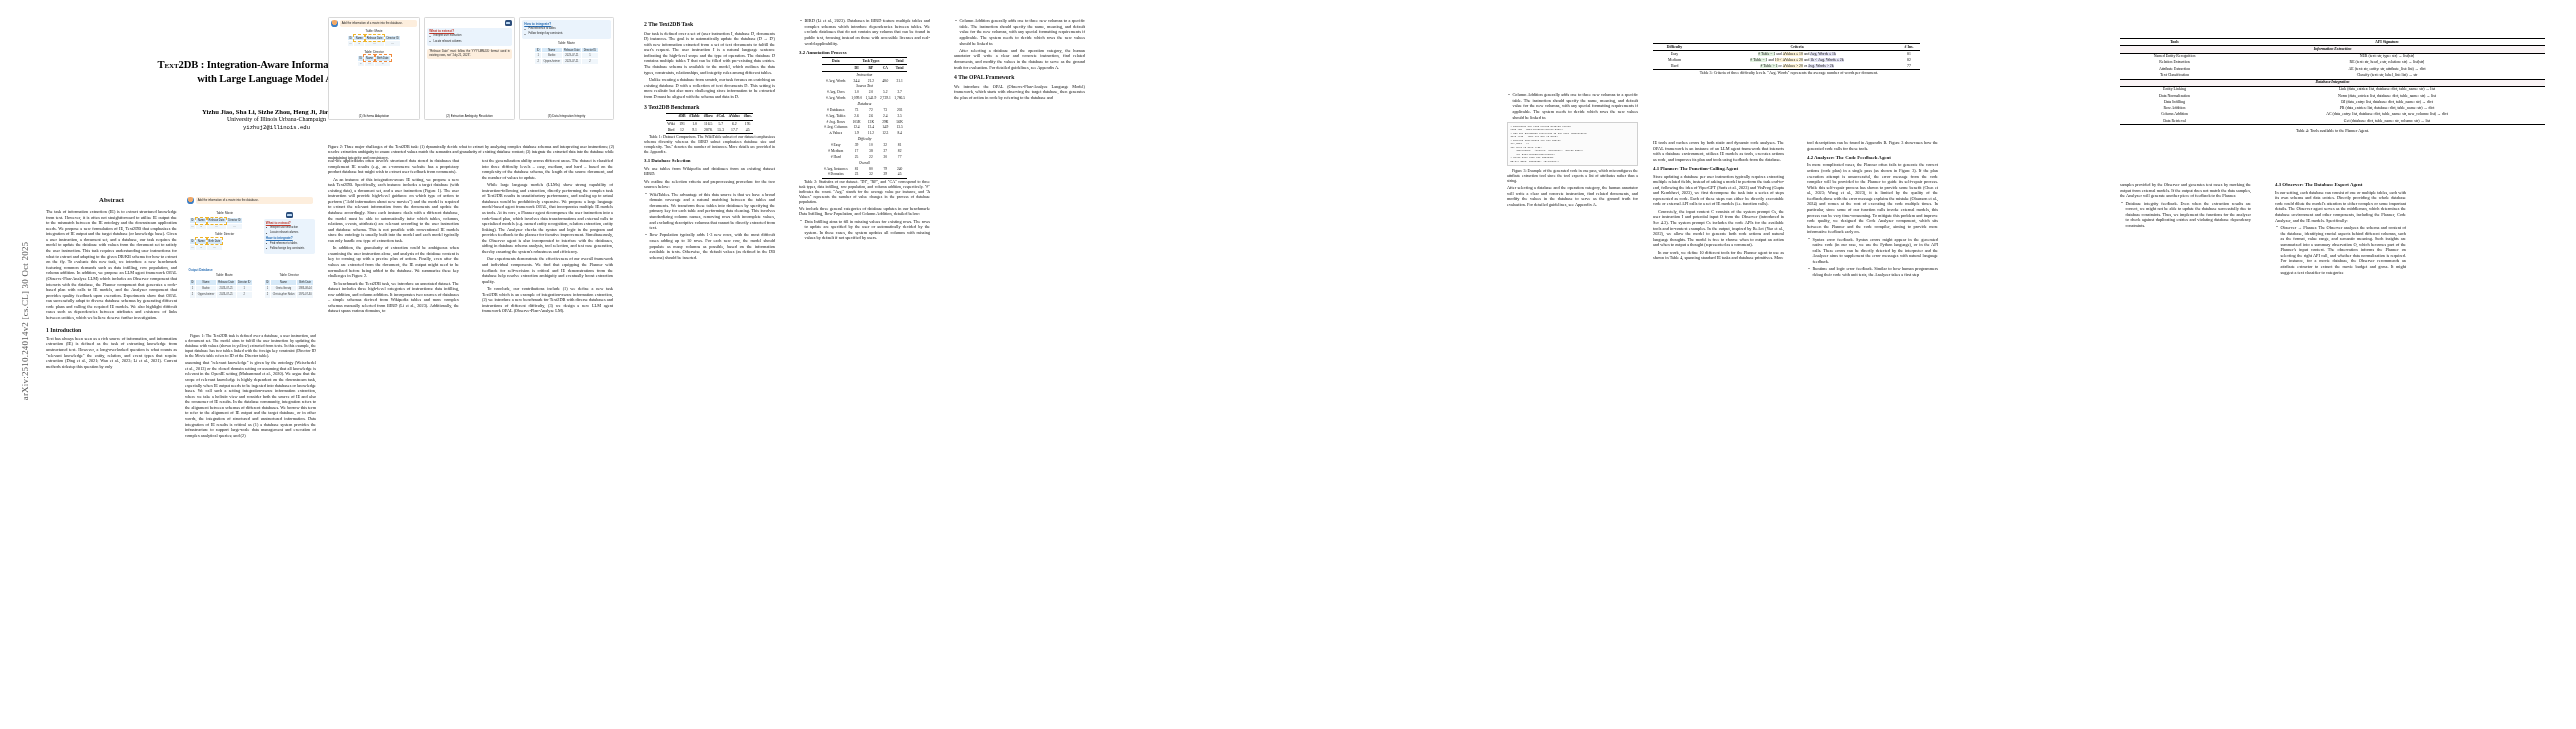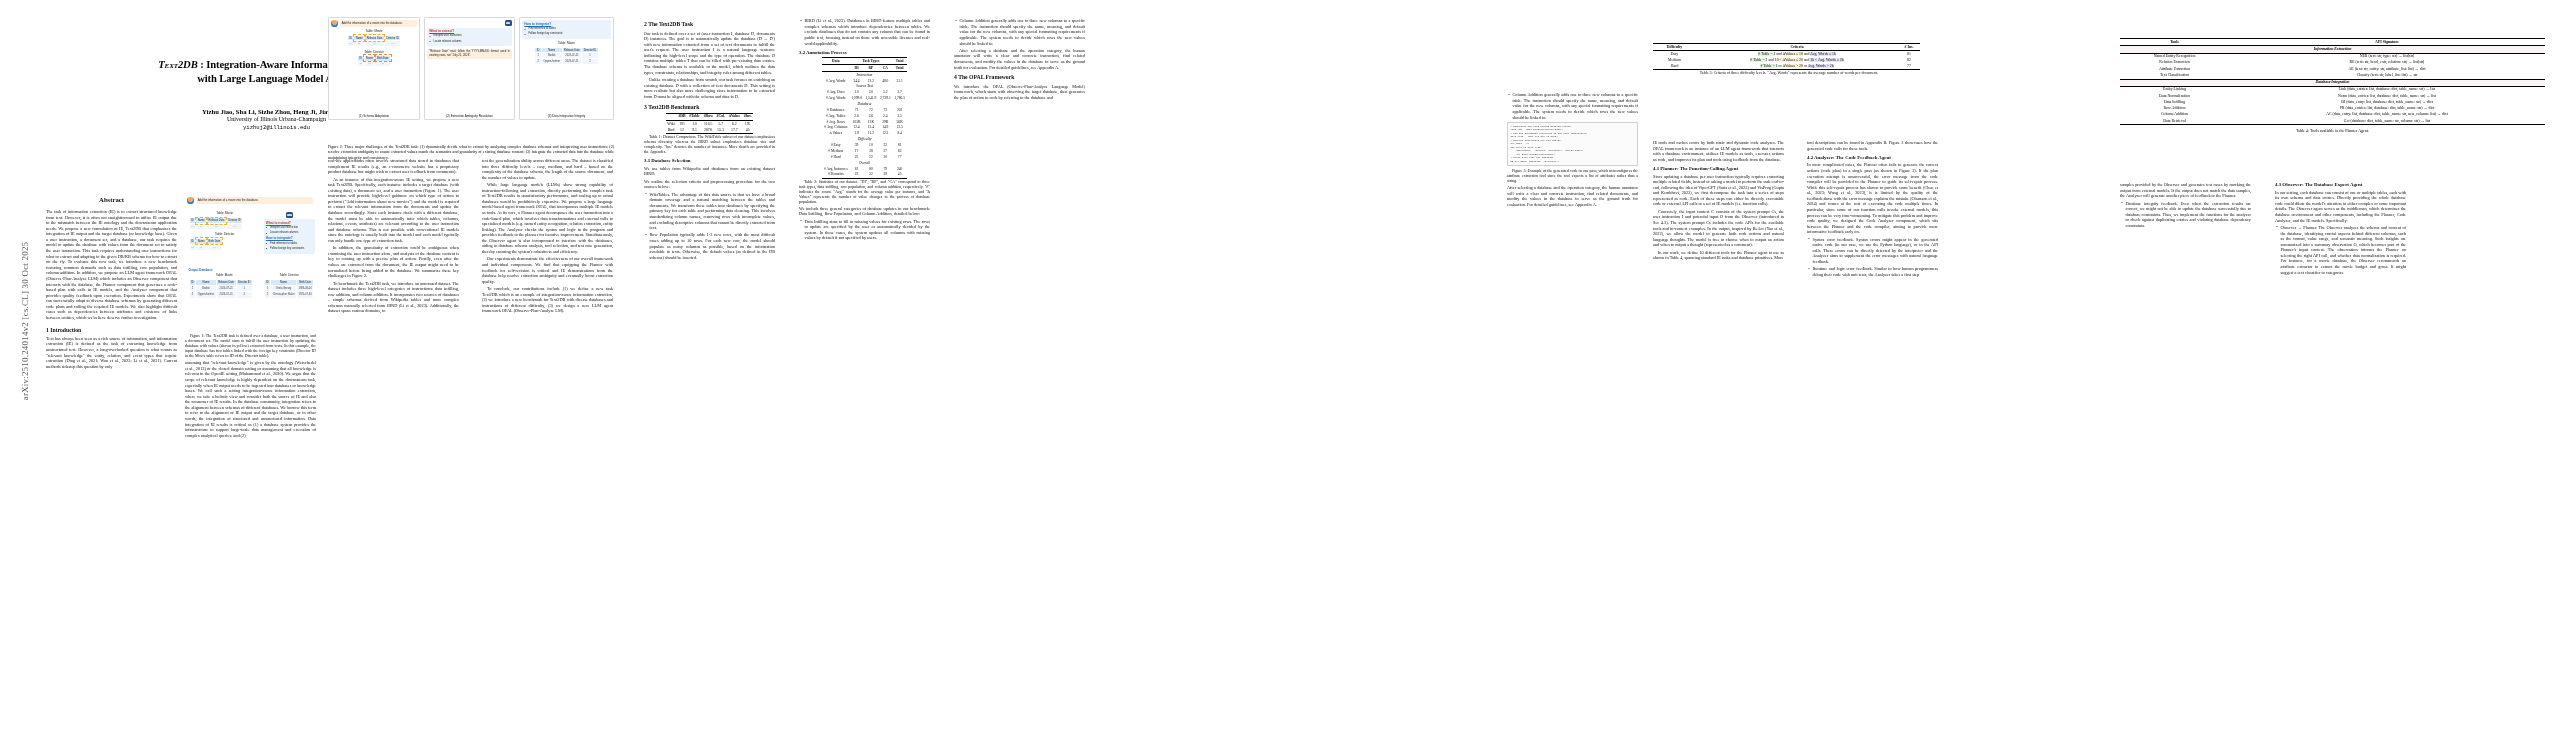--- a/index.html
+++ b/index.html
@@ -78,21 +78,21 @@
   
   .titleblock {
     position: absolute;
     left: 91px; top: 58px; width: 371px;
     text-align: center;
   }
   .paper-title {
     font-size: 10.6px; font-weight: bold; line-height: 1.30;
     letter-spacing: -0.1px;
   }
-  .paper-title .sc { font-variant: small-caps; font-style: italic; }
+  .paper-title .sc { font-variant: small-caps; }
   .authors { font-size: 6.7px; font-weight: bold; margin-top: 22px; }
   .affil { font-size: 6px; margin-top: 1.8px; }
   .email { font-size: 5.6px; font-family: "Liberation Mono", monospace; margin-top: 1.2px; }
   .abstract-h {
     font-size: 6.7px; font-weight: bold; text-align: center;
     margin: 0 0 4.3px 0;
   }
   
   table.tbl {
     border-collapse: collapse;

